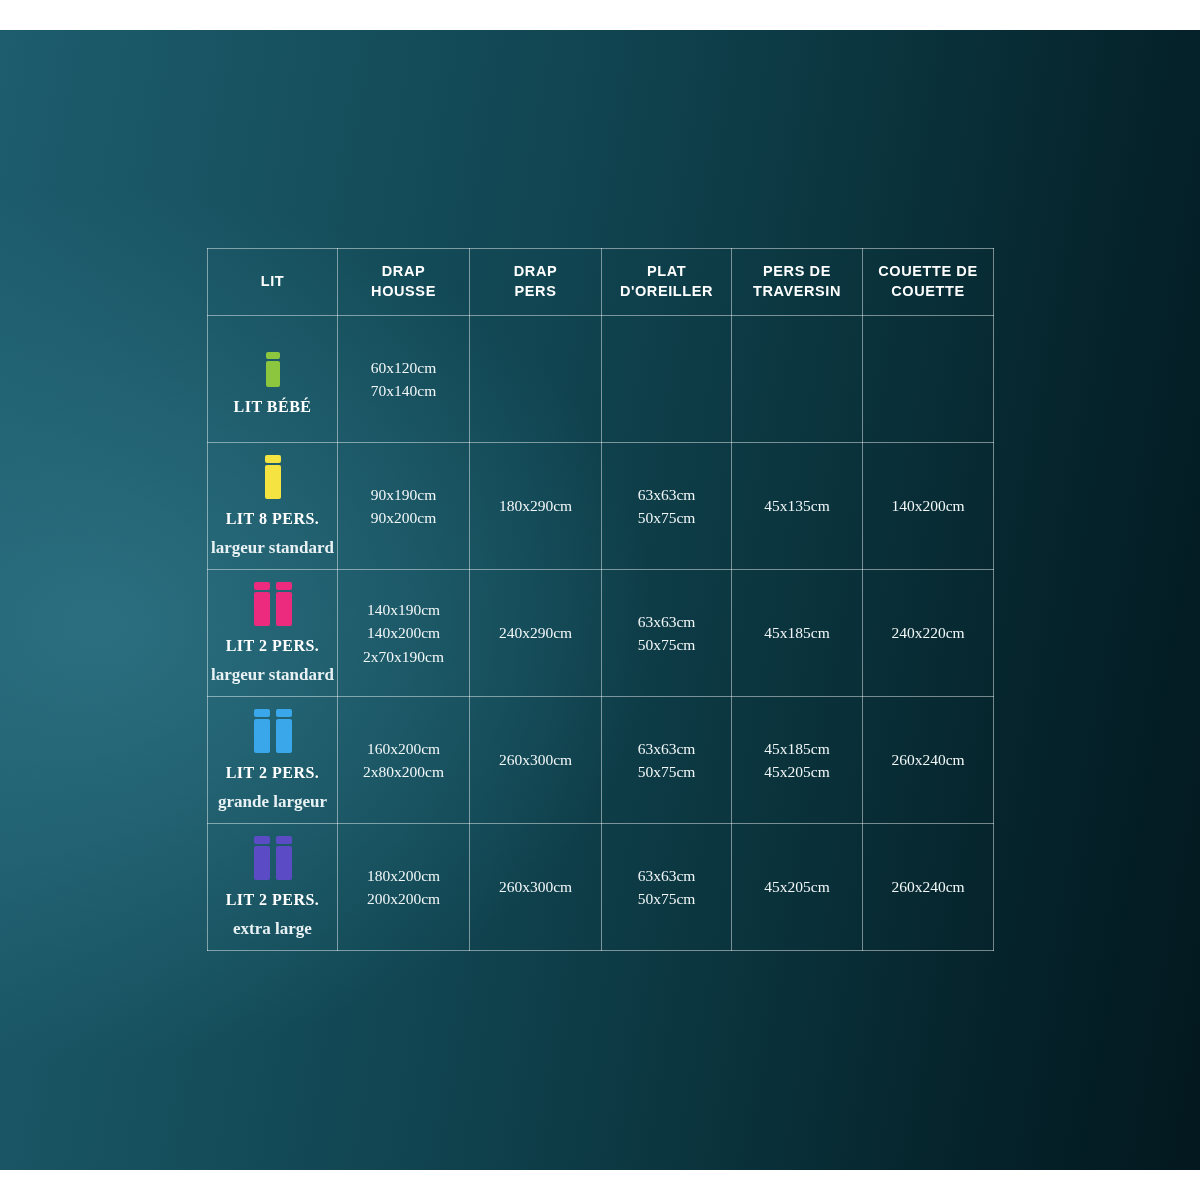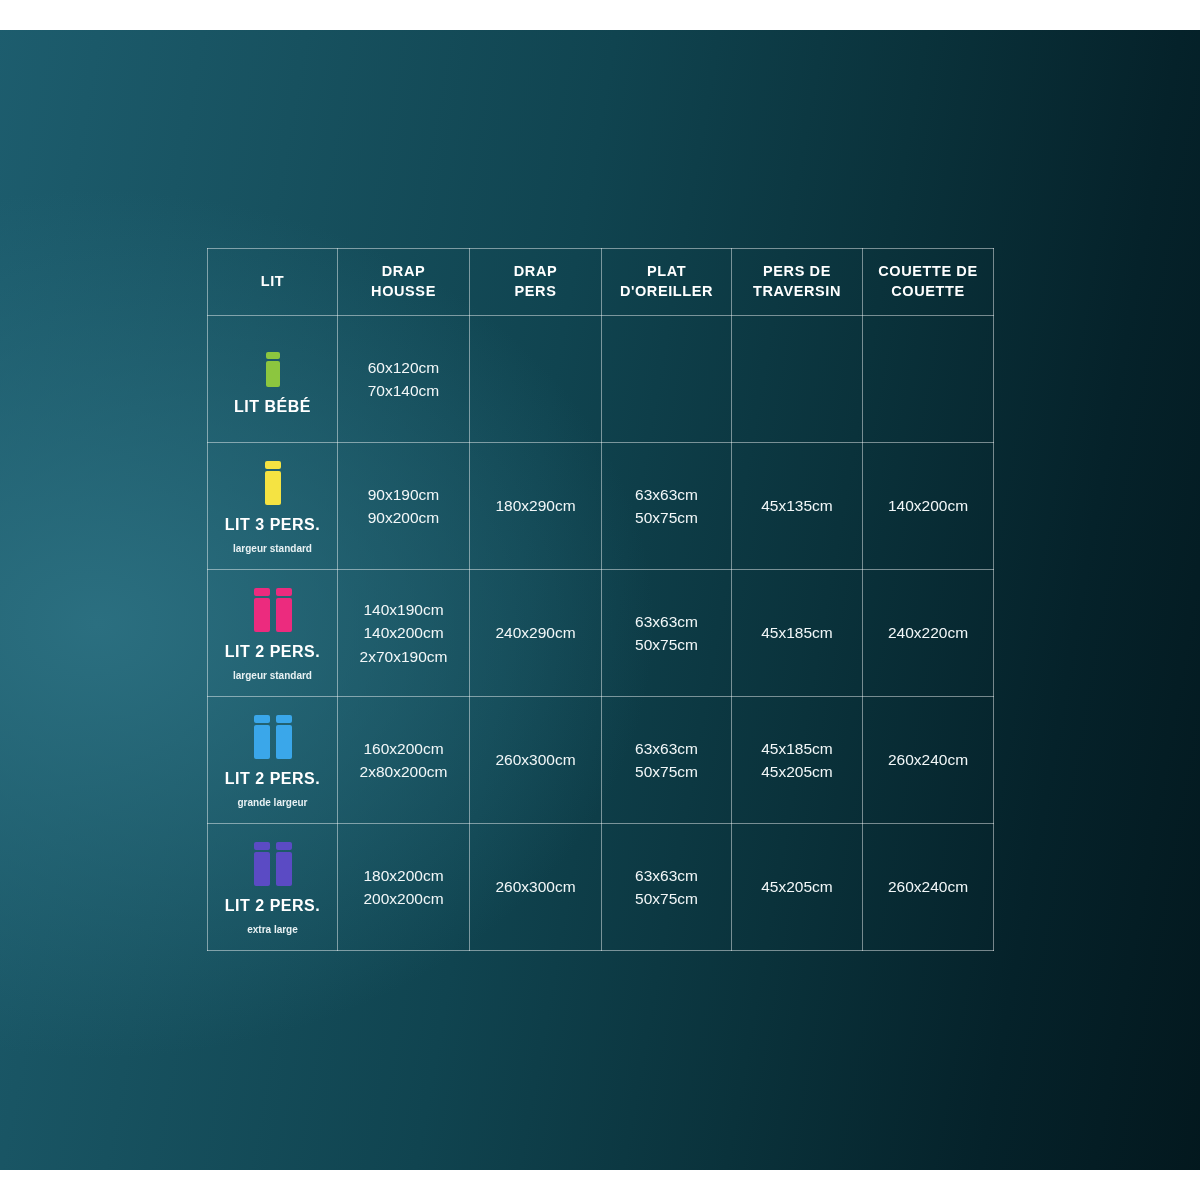--- a/index.html
+++ b/index.html
@@ -66,20 +66,21 @@
     line-height: 1.35;
     color: #ffffff;
     padding: 4px 6px;
   }
   tbody td {
     font-size: 15.5px;
     line-height: 1.5;
     font-weight: 400;
     color: #f2f7f8;
     padding: 6px 4px;
+    font-family: Liberation Serif, serif;
   }
   tbody tr { height: 127px; }
   tbody tr.baby-row { height: 127px; }
 
   
   td.bed-cell {
     padding-top: 10px;
     padding-bottom: 10px;
   }
   .bed-inner {
@@ -116,21 +117,21 @@
   .pictogram.small .pillow { width: 14px; height: 7px; }
   .pictogram.small .mattress { width: 14px; height: 26px; }
   .bed-title {
     font-size: 16px;
     font-weight: bold;
     letter-spacing: 0.5px;
     color: #ffffff;
     text-align: right;
   }
   .bed-sub {
-    font-size: 10px;
+    font-size: 17px;
     font-weight: bold;
     color: #e8f1f3;
     margin-top: -4px;
   }
   .cell-lines span { display: block; }
   .empty-cell { }
 </style>
 </head>
 <body>
 
@@ -202,21 +203,21 @@
 
         <tr>
           <td class="bed-cell">
             <div class="bed-inner">
               <div class="pictogram">
                 <div class="pillow-bed">
                   <div class="pillow" style="background:#f5e342"></div>
                   <div class="mattress" style="background:#f5e342"></div>
                 </div>
               </div>
-              <div class="bed-title">LIT 3 PERS.</div>
+              <div class="bed-title">LIT 8 PERS.</div>
               <div class="bed-sub">largeur standard</div>
             </div>
           </td>
           <td class="cell-lines">
             <span>90x190cm</span>
             <span>90x200cm</span>
           </td>
           <td class="cell-lines">
             <span>180x290cm</span>
           </td>

